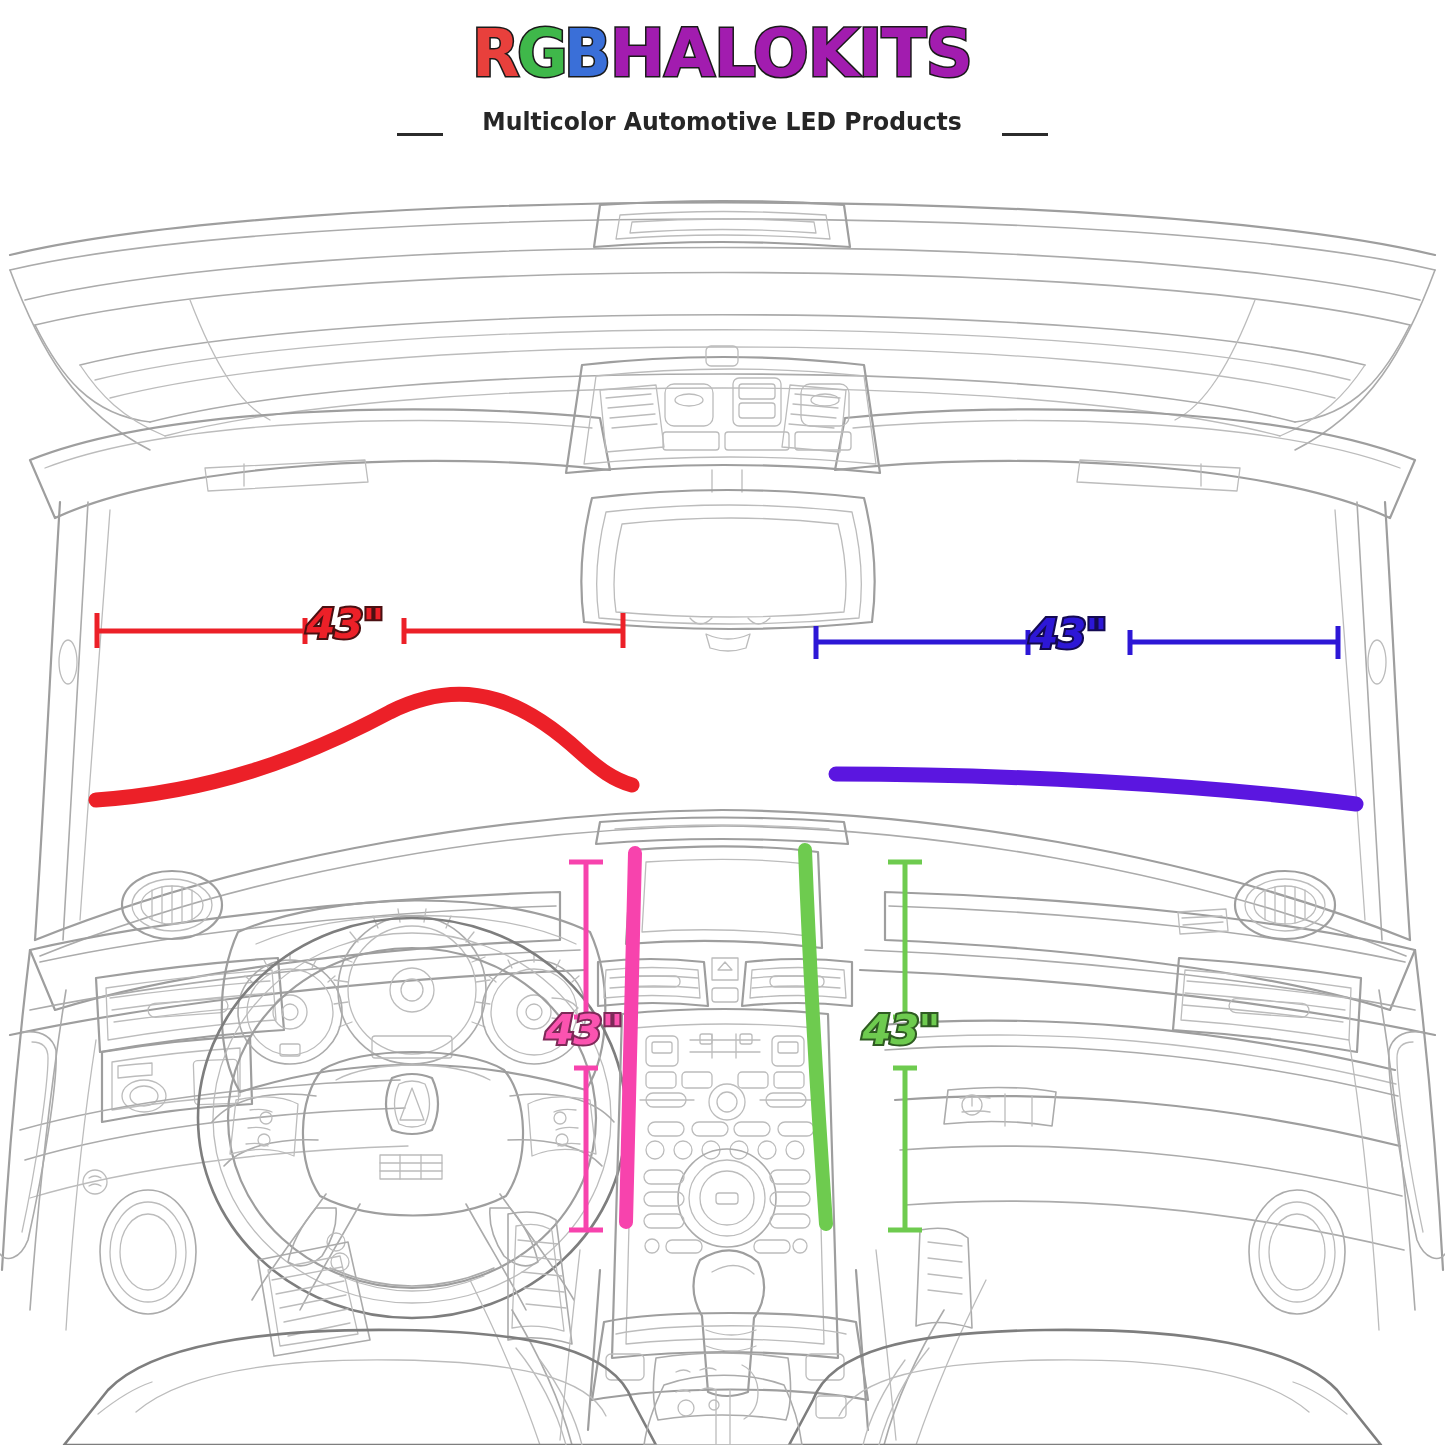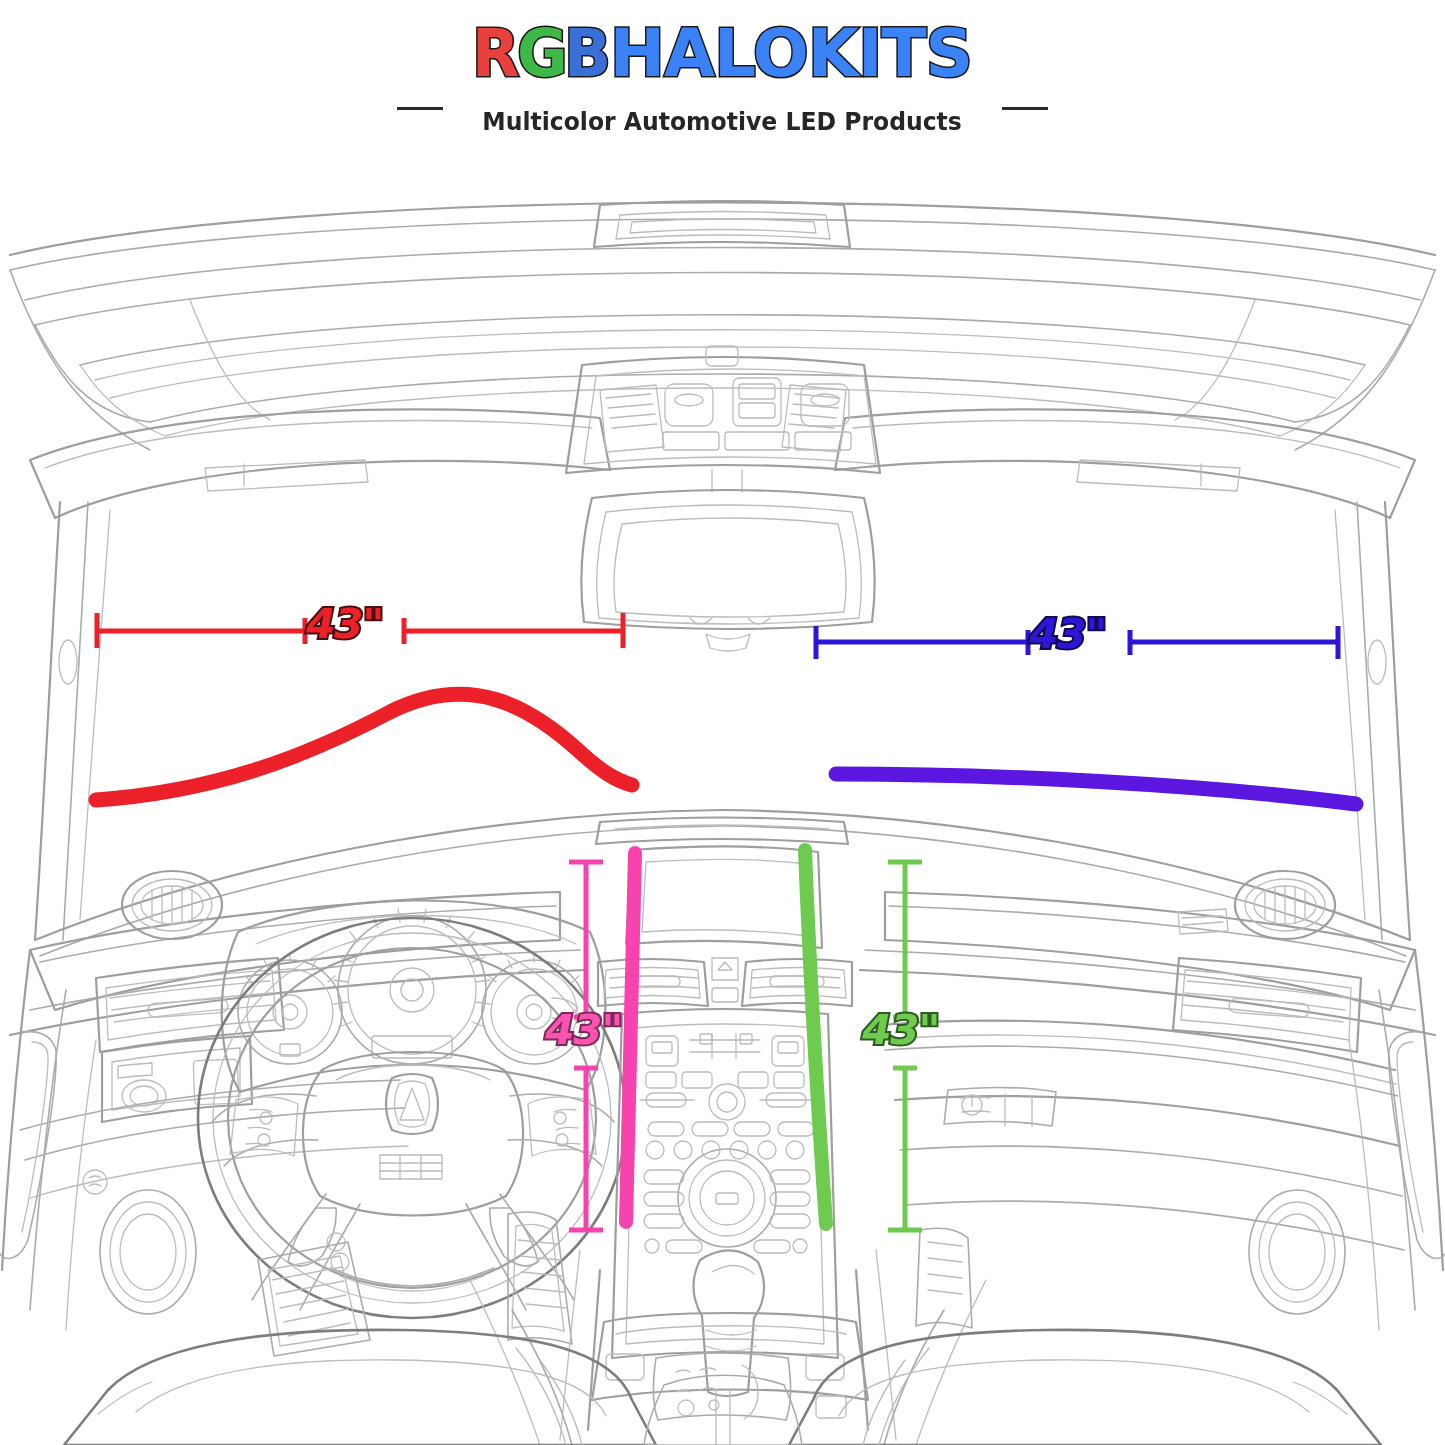--- a/index.html
+++ b/index.html
@@ -40,32 +40,32 @@
     line-height: 1;
     font-stretch: condensed;
     transform: scaleX(1.04);
     -webkit-text-stroke: 3px #1a1a1a;
     paint-order: stroke fill;
   }
   .logo-r { color: #e8403c; }
   .logo-g { color: #3fb84a; }
   .logo-b { color: #3a6fd8; }
   .logo-rest {
-    color: #3b82f6;
+    color: #a21caf;
     font-family: "DejaVu Sans", sans-serif;
     font-weight: bold;
     font-size: 66px;
     line-height: 1;
     -webkit-text-stroke: 3px #1a1a1a;
     paint-order: stroke fill;
     letter-spacing: -1px;
   }
   #logo-tagline-row {
     display: flex;
-    align-items: flex-start;
+    align-items: flex-end;
     gap: 24px;
     margin-top: 20px;
   }
   .tagline-rule {
     width: 46px; height: 3px; background: #2b2b2b;
   }
   #logo-tagline {
     font-family: "DejaVu Sans", sans-serif;
     font-weight: bold;
     font-size: 25px;

